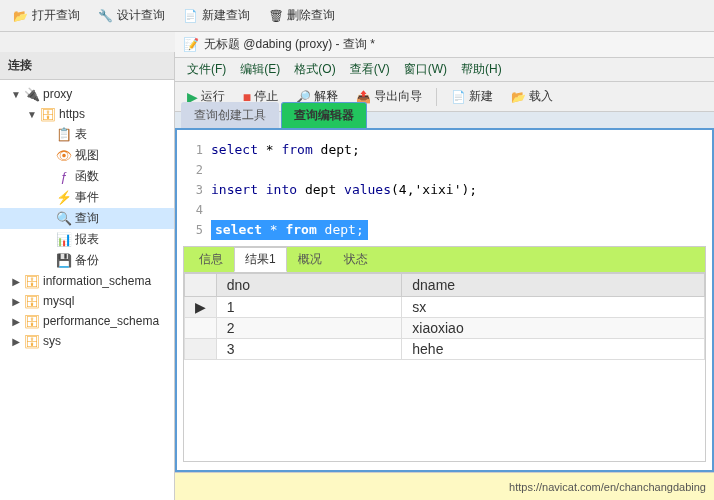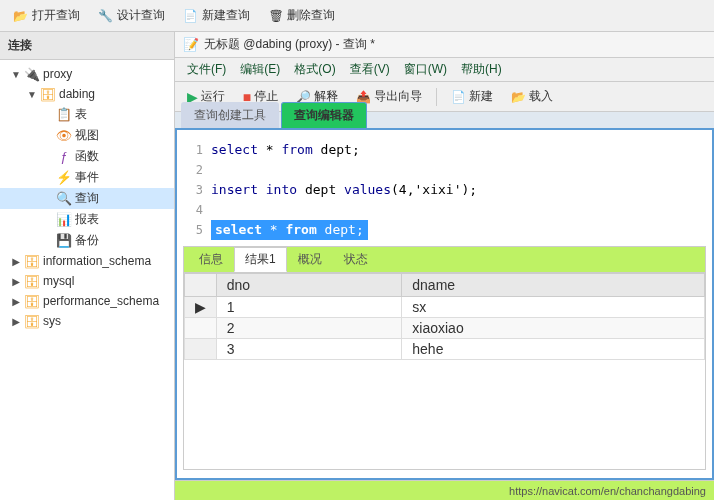--- a/index.html
+++ b/index.html
@@ -9,21 +9,21 @@
 
     
     .top-toolbar { background: #f0f0f0; padding: 4px 6px; display: flex; align-items: center; gap: 4px; border-bottom: 1px solid #ccc; height: 32px; }
     .toolbar-btn { display: flex; align-items: center; gap: 3px; padding: 2px 6px; background: #f0f0f0; border: 1px solid transparent; cursor: pointer; font-size: 12px; color: #333; }
     .toolbar-icon { width: 16px; height: 16px; display: inline-flex; align-items: center; justify-content: center; }
 
     
     .main-area { display: flex; flex: 1; overflow: hidden; }
 
     
-    .sidebar { width: 175px; background: #fff; border-right: 1px solid #ccc; display: flex; flex-direction: column; overflow: hidden; }
+    .sidebar { width: 175px; background: #fff; border-right: 1px solid #ccc; display: flex; flex-direction: column; overflow: hidden; margin-top: 20px; }
     .sidebar-header { background: #e8e8e8; padding: 5px 8px; font-size: 12px; font-weight: bold; border-bottom: 1px solid #ccc; color: #333; }
     .sidebar-tree { flex: 1; overflow-y: auto; padding: 4px 0; }
     .tree-item { display: flex; align-items: center; padding: 2px 0; cursor: pointer; user-select: none; }
     .tree-arrow { width: 16px; height: 16px; display: inline-flex; align-items: center; justify-content: center; font-size: 10px; color: #555; flex-shrink: 0; }
     .tree-icon { width: 16px; height: 16px; display: inline-flex; align-items: center; justify-content: center; flex-shrink: 0; margin-right: 3px; }
     .tree-label { font-size: 12px; color: #333; }
     .tree-indent1 { padding-left: 8px; }
     .tree-indent2 { padding-left: 24px; }
     .tree-indent3 { padding-left: 40px; }
 
@@ -70,21 +70,21 @@
     
     .data-table-container { flex: 1; overflow: auto; }
     .data-table { width: 100%; border-collapse: collapse; font-size: 14px; }
     .data-table th { background: #e8e8e8; border: 1px solid #ccc; padding: 3px 10px; text-align: left; font-weight: normal; color: #333; }
     .data-table td { border: 1px solid #ddd; padding: 2px 10px; background: #fff; color: #333; }
     .data-table tr:nth-child(even) td { background: #f8f8f8; }
     .data-table .row-marker { width: 14px; background: #f0f0f0; text-align: center; }
     .data-table .arrow-row td.row-marker { color: #333; }
 
     
-    .status-bar { height: 20px; background: #bef264; border-top: 1px solid #ccc; padding: 2px 8px; font-size: 11px; color: #555; display: flex; align-items: center; justify-content: flex-end; }
+    .status-bar { height: 28px; background: #fef9c3; border-top: 1px solid #ccc; padding: 2px 8px; font-size: 11px; color: #555; display: flex; align-items: center; justify-content: flex-end; }
     .icon-table { color: #5b9bd5; }
     .icon-view { color: #e67e22; }
     .icon-func { color: #8e44ad; }
     .icon-event { color: #e74c3c; }
     .icon-query { color: #2980b9; }
     .icon-report { color: #27ae60; }
     .icon-backup { color: #7f8c8d; }
     .icon-db { color: #f39c12; }
   </style>
 </head>
@@ -119,21 +119,21 @@
 
         <div class="tree-item tree-indent1">
           <span class="tree-arrow">▼</span>
           <span class="tree-icon icon-connection">🔌</span>
           <span class="tree-label">proxy</span>
         </div>
 
         <div class="tree-item tree-indent2">
           <span class="tree-arrow">▼</span>
           <span class="tree-icon icon-db">🗄</span>
-          <span class="tree-label">dabing</span>
+          <span class="tree-label">https</span>
         </div>
 
         <div class="tree-item tree-indent3">
           <span class="tree-arrow"></span>
           <span class="tree-icon icon-table">📋</span>
           <span class="tree-label">表</span>
         </div>
 
         <div class="tree-item tree-indent3">
           <span class="tree-arrow"></span>

